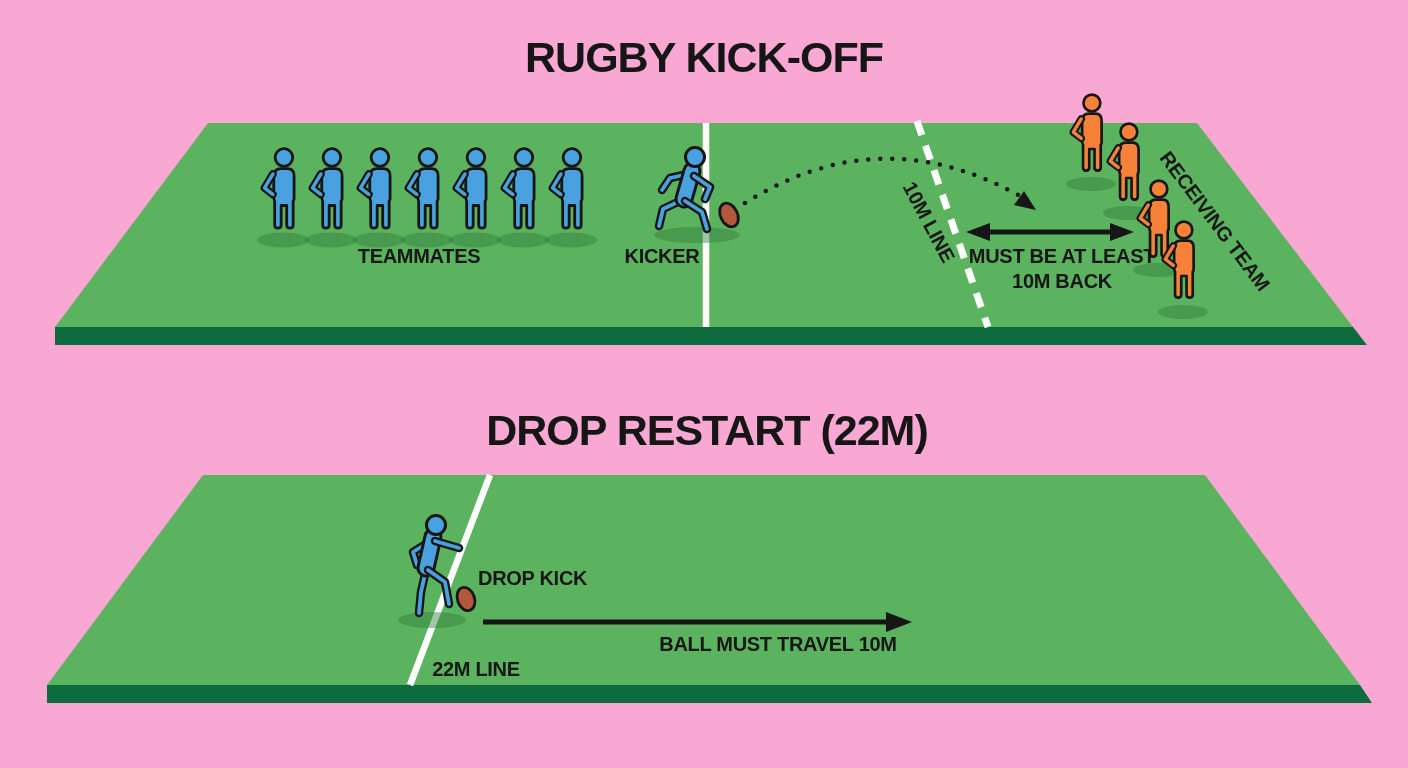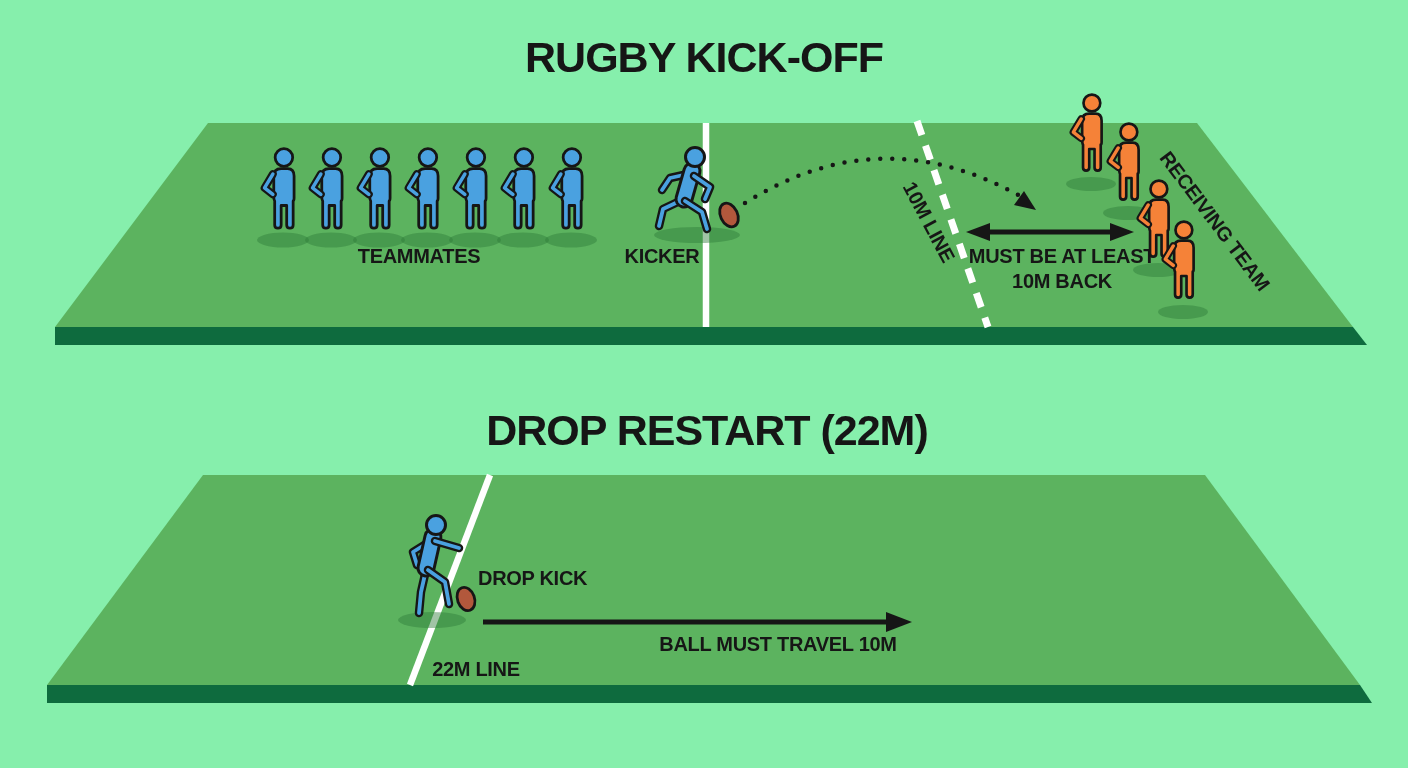--- a/index.html
+++ b/index.html
@@ -1,16 +1,16 @@
 <!DOCTYPE html>
 <html style="--field-green: #5cb35f; --field-edge-green: #0e6b3e; --player-blue: #4aa1e0; --player-orange: #f58238; --ball-brown: #b2583c; --line-white: #ffffff; --text-ink: #161616; --shadow-green: #2f7d3a;"><head>
 <meta charset="utf-8">
 <style>
   html,body{margin:0;padding:0;background:#ffffff;}
-  .canvas{position:relative;width:1408px;height:768px;background:#86efac;overflow:hidden;
+  .canvas{position:relative;width:1408px;height:768px;background:#f9a8d4;overflow:hidden;
           font-family:"Liberation Sans", sans-serif;}
   svg{display:block;}
   .field{fill:var(--field-green,#5cb35f);}
   .edge{fill:var(--field-edge-green,#0e6b3e);}
   .whiteline{stroke:var(--line-white,#ffffff);stroke-width:6.5;fill:none;}
   .dashline{stroke:var(--line-white,#ffffff);stroke-width:7;fill:none;stroke-dasharray:15 11;}
   .dotarc{stroke:var(--text-ink,#161616);stroke-width:4.5;fill:none;stroke-dasharray:0 12;stroke-linecap:round;}
   .arrowline{stroke:var(--text-ink,#161616);stroke-width:5;fill:none;}
   .arrowhead{fill:var(--text-ink,#161616);}
   .shadow{fill:var(--shadow-green,#2f7d3a);opacity:.45;}

